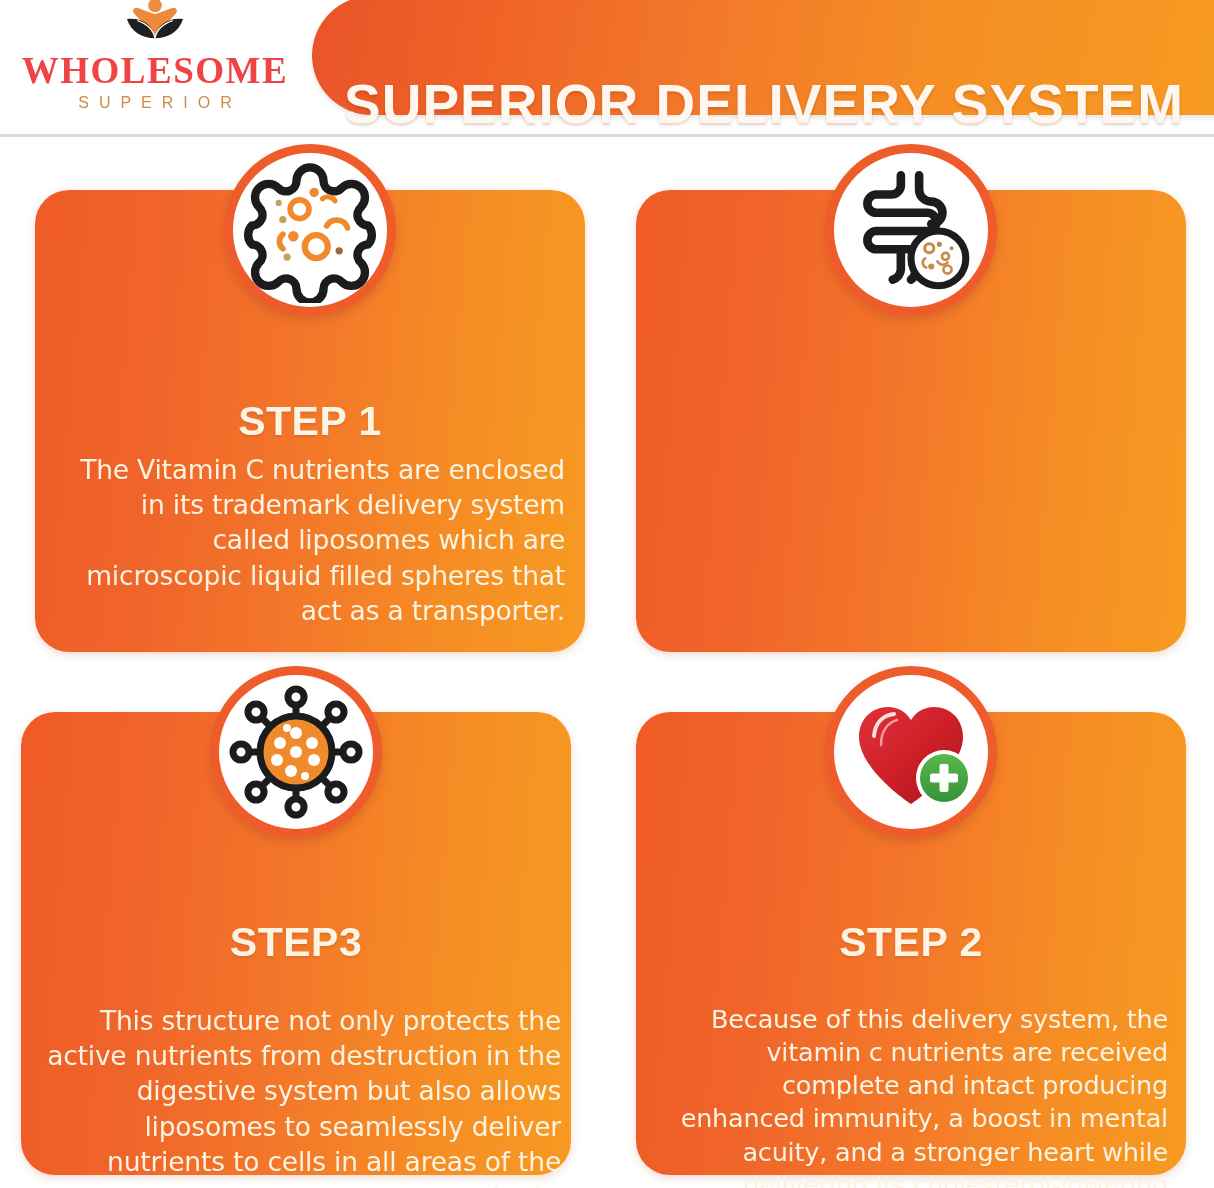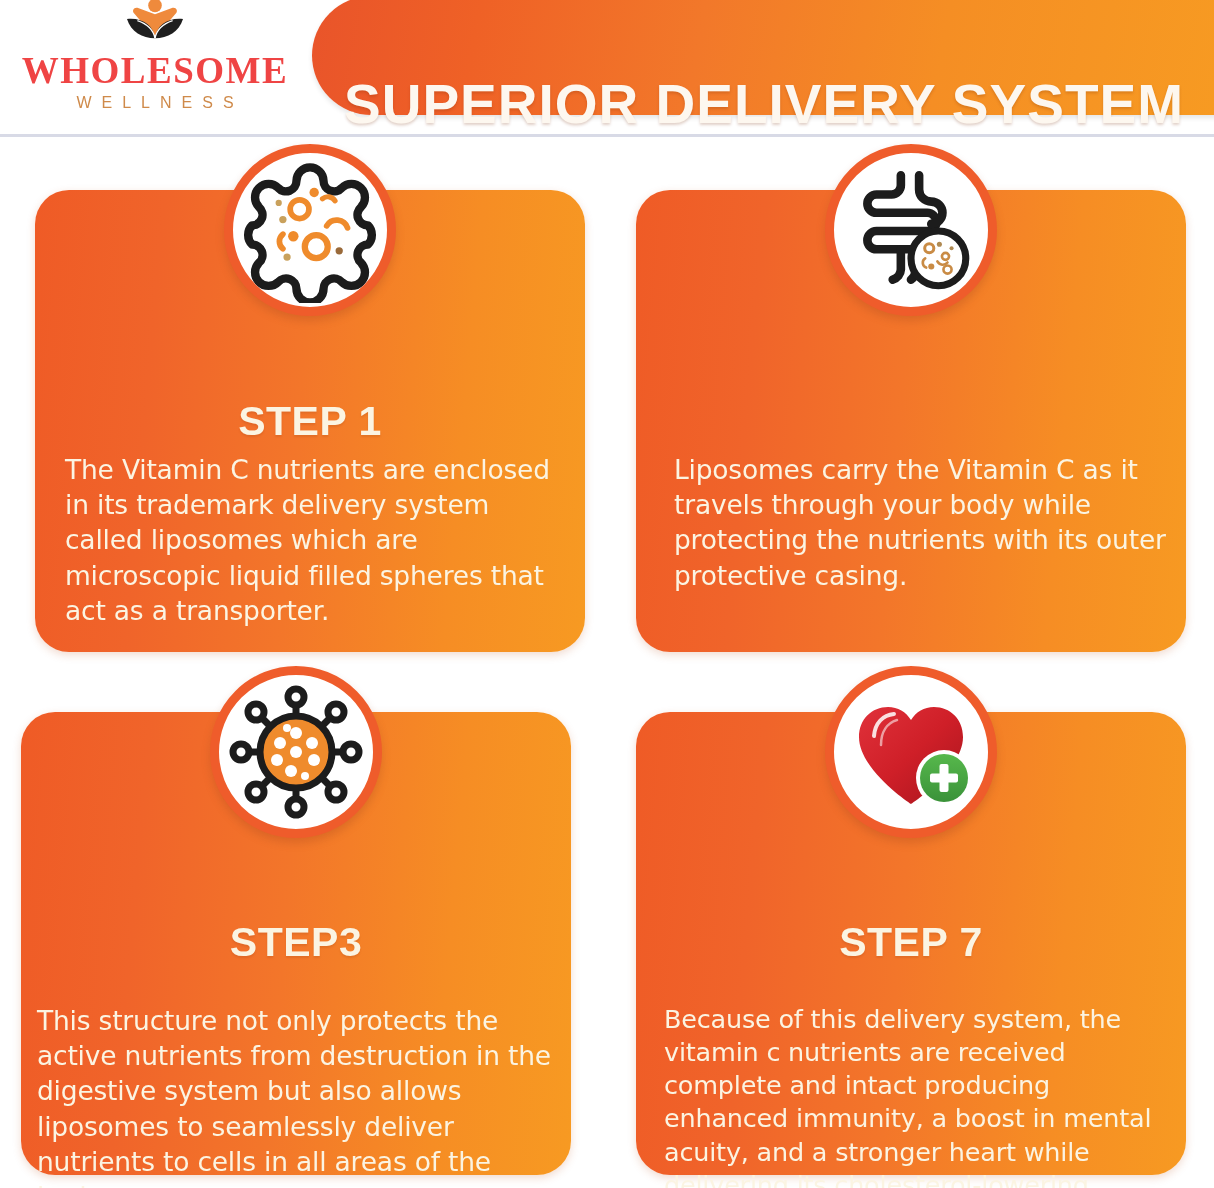--- a/index.html
+++ b/index.html
@@ -155,21 +155,21 @@
 
   .card-body {
     position: absolute;
     left: 30px;
     right: 20px;
     color: #fbf4e2;
     font-family: "DejaVu Sans", sans-serif;
     font-size: 26.5px;
     line-height: 1.33;
     letter-spacing: -0.2px;
-    text-align: left;
+    text-align: right;
   }
   .card-1 .card-body,
   .card-2 .card-body { top: 262px; }
   .card-3 .card-body,
   .card-4 .card-body { top: 260px; margin-top: 31px; }
   .card-2 .card-body { left: 38px; right: 18px; }
   .card-4 .card-body { left: 28px; right: 18px; }
   .card-3 .card-body { left: 16px; right: 10px; }
 
   .card-4 .card-body { font-size: 25.5px; line-height: 1.30; }
@@ -184,21 +184,21 @@
       <svg viewBox="0 0 120 72" width="96" height="58" aria-hidden="true">
         <circle cx="60" cy="9" r="8.5" fill="#ef8a3c"></circle>
         <path d="M60 20 L38 12 C34 11 31 15 33.5 18.5 L57 46 L63 46 L86.5 18.5 C89 15 86 11 82 12 Z" fill="#ef8a3c"></path>
         <path d="M60 50 C44 50 30 42 25 26 C44 24 58 34 60 50 Z" fill="#1f1f1f"></path>
         <path d="M60 50 C76 50 90 42 95 26 C76 24 62 34 60 50 Z" fill="#1f1f1f"></path>
         <path d="M60 50 C62 40 70 32 82 28" stroke="#ffffff" stroke-width="1.6" fill="none"></path>
         <path d="M60 50 C58 40 50 32 38 28" stroke="#ffffff" stroke-width="1.6" fill="none"></path>
       </svg>
     </div>
     <div class="logo-wordmark">WHOLESOME</div>
-    <div class="logo-subword">WELLNESS</div>
+    <div class="logo-subword">SUPERIOR</div>
   </div>
 
   <div class="title-banner">
     <div class="title-text">SUPERIOR DELIVERY SYSTEM</div>
   </div>
 
 </div>
 <div class="header-rule"></div>
 
 <div class="grid">
@@ -243,21 +243,20 @@
           <circle cx="104" cy="96" r="3.5" fill="none" stroke="#c98b45" stroke-width="2.6"></circle>
           <circle cx="90" cy="106" r="3" fill="#c98b45"></circle>
           <circle cx="106" cy="109" r="4" fill="none" stroke="#c98b45" stroke-width="2.6"></circle>
           <path d="M84 98 a5 5 0 0 0 1 9" fill="none" stroke="#c98b45" stroke-width="2.6" stroke-linecap="round"></path>
           <path d="M96 101 a6 6 0 0 0 10 1" fill="none" stroke="#c98b45" stroke-width="2.6" stroke-linecap="round"></path>
           <circle cx="98" cy="84" r="2.5" fill="#b08a52"></circle>
           <circle cx="110" cy="88" r="2" fill="#b08a52"></circle>
         </g>
       </svg>
     </div>
-    <div class="card-body">Liposomes carry the Vitamin C as it travels through your body while protecting the nutrients with its outer protective casing.</div>
   </div>
 
   <div class="card card-3">
     <div class="icon-badge">
       <svg viewBox="0 0 140 140" width="140" height="140" aria-hidden="true">
         <g transform="translate(70,70)">
           <g stroke="#1c1c1c" stroke-width="7" fill="none" stroke-linecap="round">
             <line x1="0" y1="-34" x2="0" y2="-50"></line>
             <line x1="0" y1="34" x2="0" y2="50"></line>
             <line x1="-34" y1="0" x2="-50" y2="0"></line>
@@ -314,17 +313,17 @@
         <path d="M33 54 C34 41 42 33 53 32" stroke="#ffffff" stroke-width="4" fill="none" stroke-linecap="round" opacity="0.85"></path>
         <path d="M40 63 C40 50 46 41 56 38" stroke="#ffffff" stroke-width="2.5" fill="none" stroke-linecap="round" opacity="0.55"></path>
         <circle cx="103" cy="96" r="28" fill="#ffffff"></circle>
         <circle cx="103" cy="96" r="24" fill="url(#plusGrad)"></circle>
         <g fill="#ffffff">
           <rect x="98.5" y="82" width="9" height="28" rx="2"></rect>
           <rect x="89" y="91.5" width="28" height="9" rx="2"></rect>
         </g>
       </svg>
     </div>
-    <div class="card-title">STEP 7</div>
+    <div class="card-title">STEP 2</div>
     <div class="card-body">Because of this delivery system, the vitamin c nutrients are received complete and intact producing enhanced immunity, a boost in mental acuity, and a stronger heart while delivering its cholesterol-lowering capabilities.</div>
   </div>
 
 </div>
 
 </body></html>

